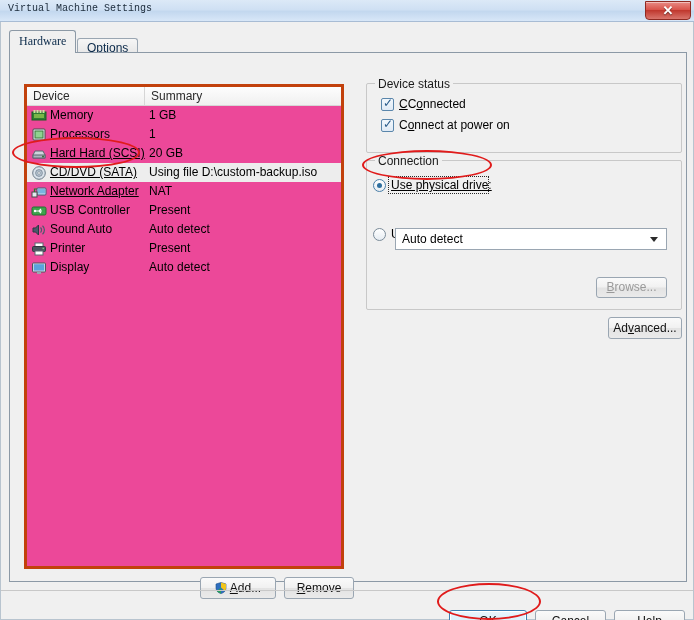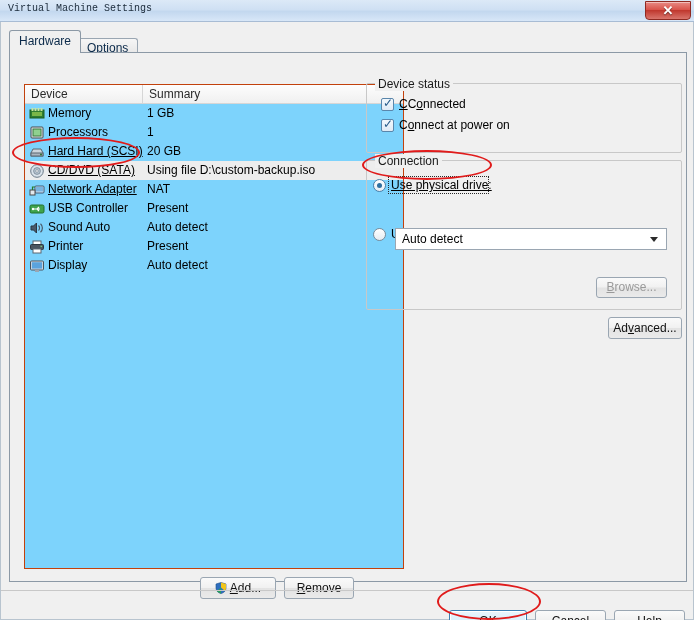--- a/index.html
+++ b/index.html
@@ -112,23 +112,23 @@
     width: 678px; height: 530px;
     border: 1px solid #8c99a6;
     background: #f0f0f0;
     box-sizing: border-box;
   }
 
   
   #device-list-box {
     position: absolute;
     left: 14px; top: 31px;
-    width: 380px; height: 485px;
-    background: #7dd3fc;
-    border: 1px solid #c2410c;
+    width: 320px; height: 485px;
+    background: #ec4899;
+    border: 3px solid #c2410c;
     box-sizing: border-box;
     overflow: hidden;
   }
   #list-header {
     position: relative;
     height: 19px;
     background: linear-gradient(to bottom, #fdfdfd, #f0f0f0);
     border-bottom: 1px solid #d6d6d6;
     box-sizing: border-box;
   }
@@ -355,21 +355,21 @@
   <div id="titlebar">
     <div id="title-text">Virtual Machine Settings</div>
     <div id="close-button">
       <div class="x">✕</div>
     </div>
   </div>
 
   <div id="client">
 
     <div id="tabstrip">
-      <div class="tab active" style="left:0px;">Hardware</div>
+      <div class="tab active" style="left:0px;font-family:Liberation Serif, serif;">Hardware</div>
       <div class="tab" style="left:68px;">Options</div>
     </div>
 
     <div id="tabpage">
 
       <div id="device-list-box">
         <div id="list-header">
           <div class="hcell device">Device</div>
           <div class="hcell summary">Summary</div>
         </div>

